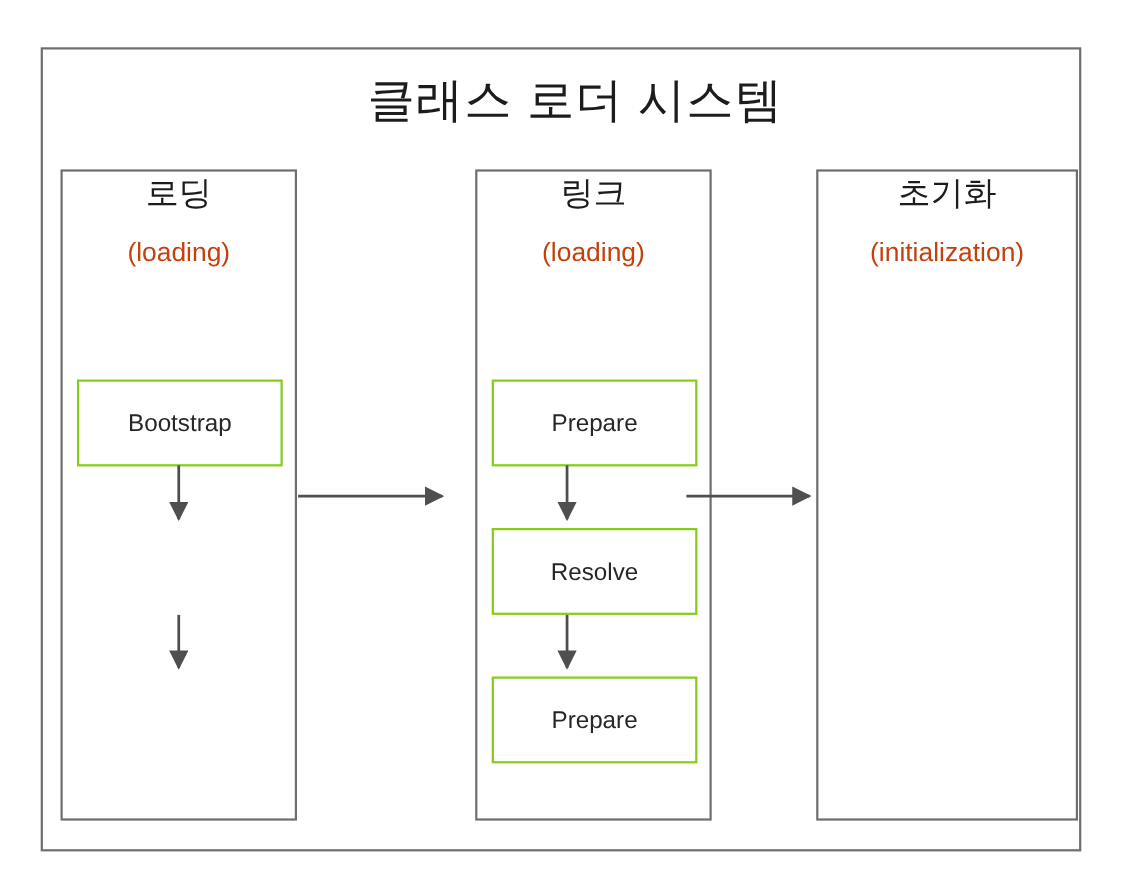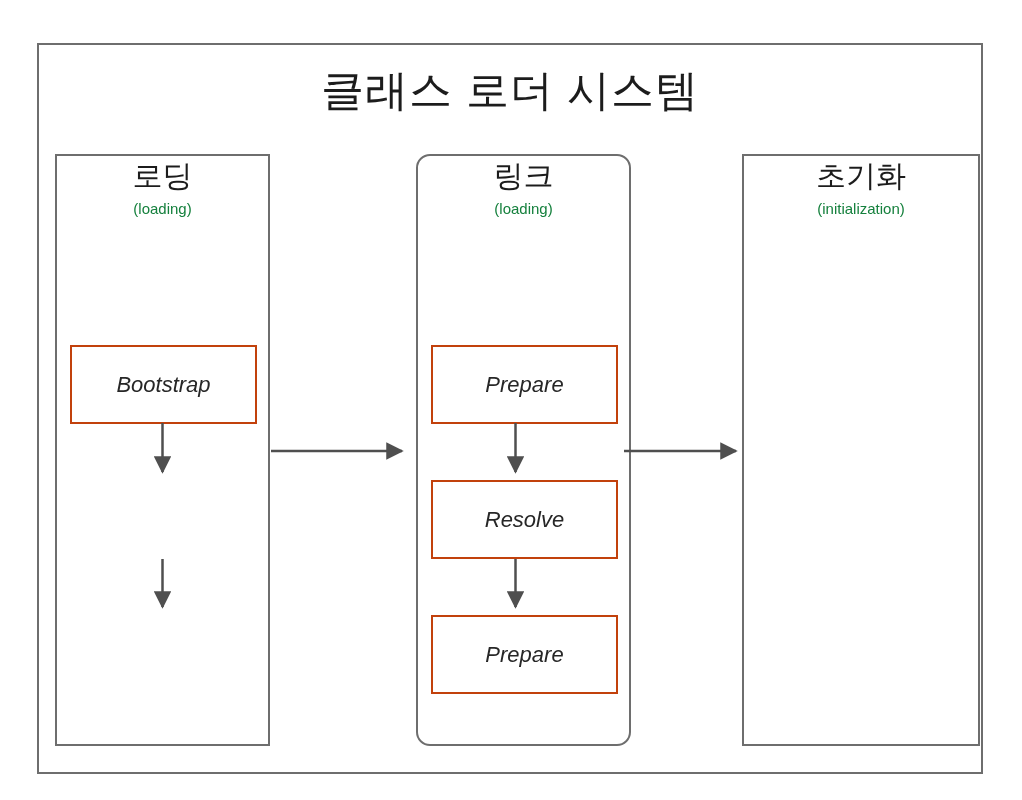--- a/index.html
+++ b/index.html
@@ -29,62 +29,63 @@
     position: absolute;
     left: 37px;
     top: 62px;
     width: 946px;
     text-align: center;
     font-size: 43px;
     font-weight: 500;
     letter-spacing: 1px;
     color: #1c1c1c;
     margin: 0;
+    padding-left: 13px;
   }
   .column {
     position: absolute;
     top: 154px;
     height: 592px;
     width: 215px;
     border: 2px solid #6e6e6e;
     box-sizing: border-box;
     background: #ffffff;
   }
   .column.col-loading        { left: 55px; }
-  .column.col-linking        { left: 416px; border-radius: 14px; }
+  .column.col-linking        { left: 432px; }
   .column.col-initialization { left: 742px; width: 238px; }
   .col-header {
     text-align: center;
     color: #1c1c1c;
   }
   .col-title-ko {
     font-size: 30px;
     line-height: 40px;
     font-weight: 500;
   }
   .col-subtitle-en {
-    font-size: 15px;
+    font-size: 24px;
     line-height: 26px;
     font-weight: 400;
-    color: #15803d;
+    color: #c2410c;
+    margin-top: 21px;
   }
   .stage-box {
     position: absolute;
     left: 13px;
     width: 187px;
     height: 79px;
-    border: 2px solid #c2410c;
+    border: 2px solid #84cc16;
     box-sizing: border-box;
     background: #ffffff;
     display: flex;
     align-items: center;
     justify-content: center;
     font-size: 22px;
     color: #272727;
-    font-style: italic;
   }
   .stage-box.row-0 { top: 189px; }
   .stage-box.row-1 { top: 324px; }
   .stage-box.row-2 { top: 459px; }
   .arrow-overlay {
     position: absolute;
     left: 0;
     top: 0;
     width: 1022px;
     height: 800px;

